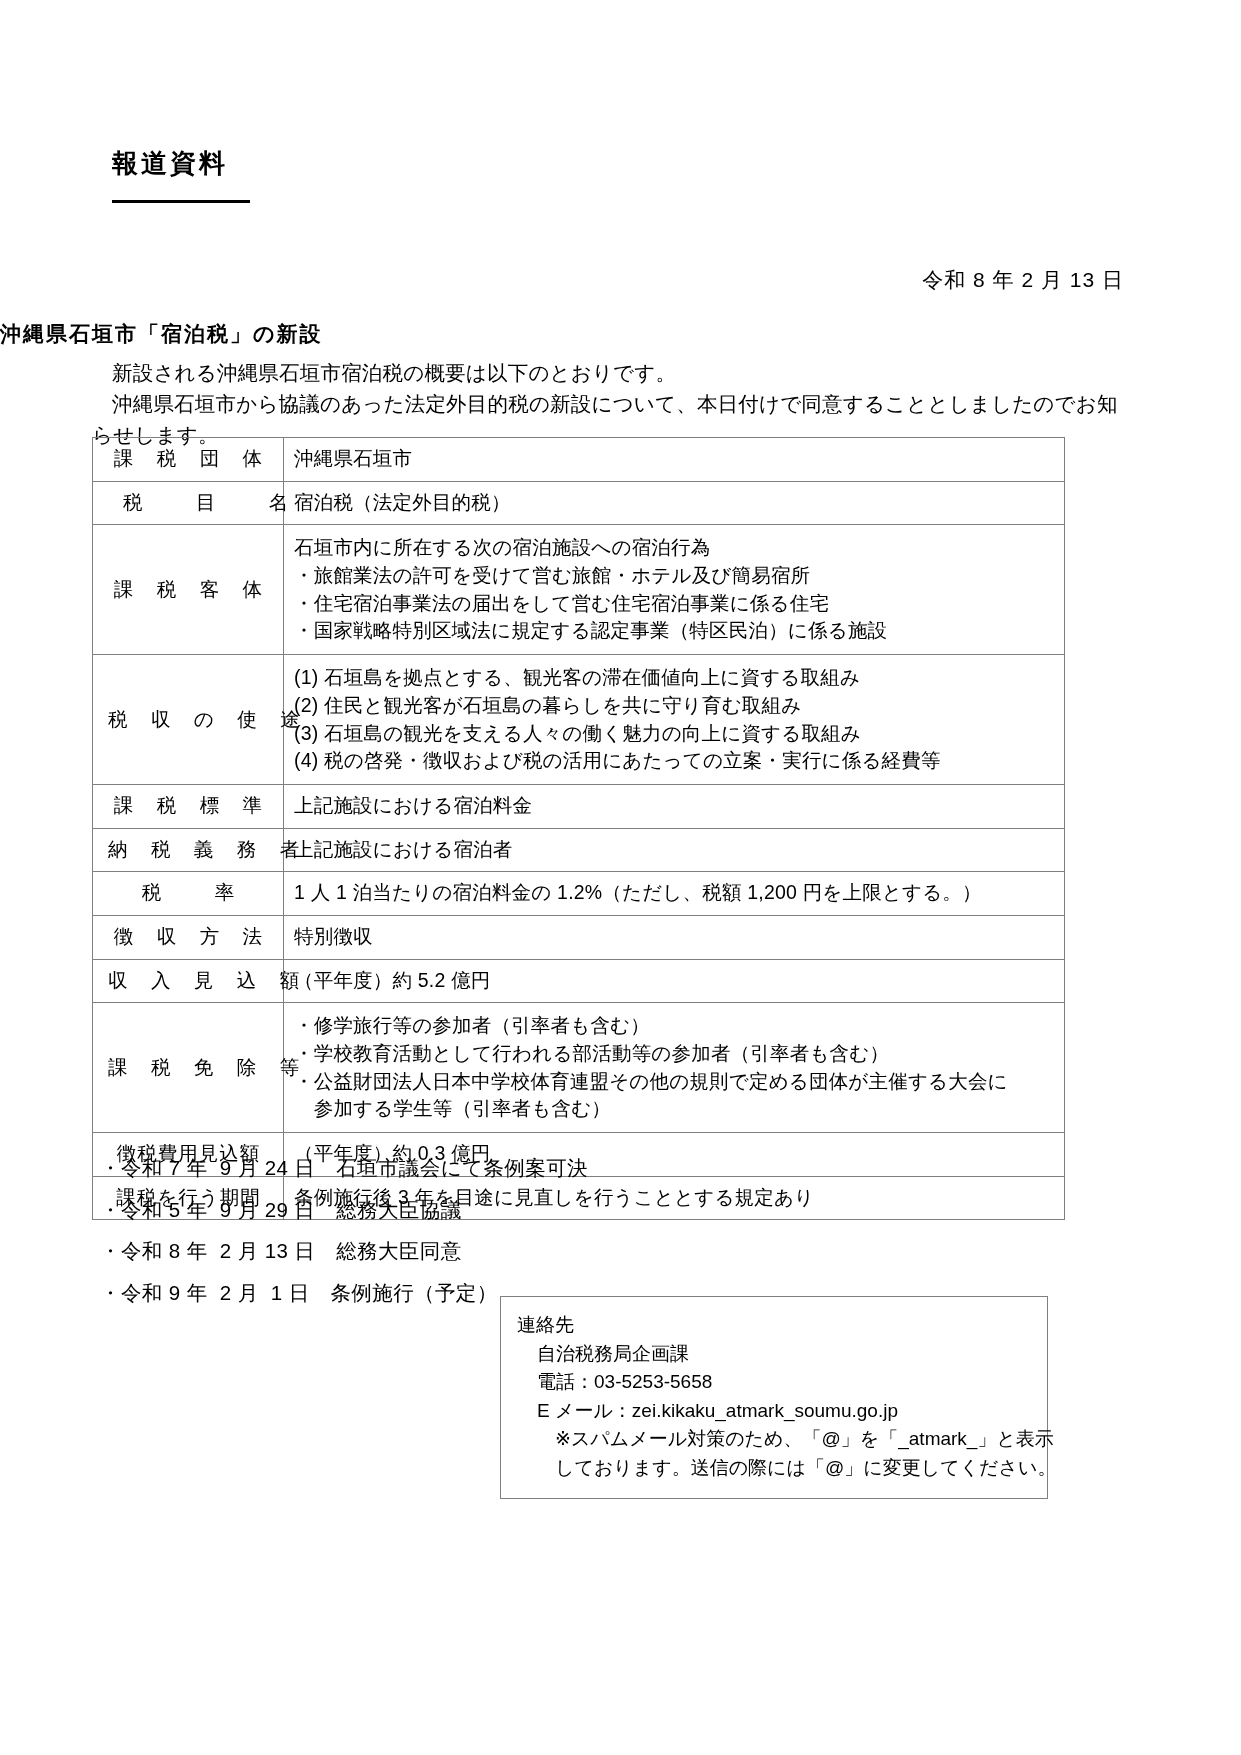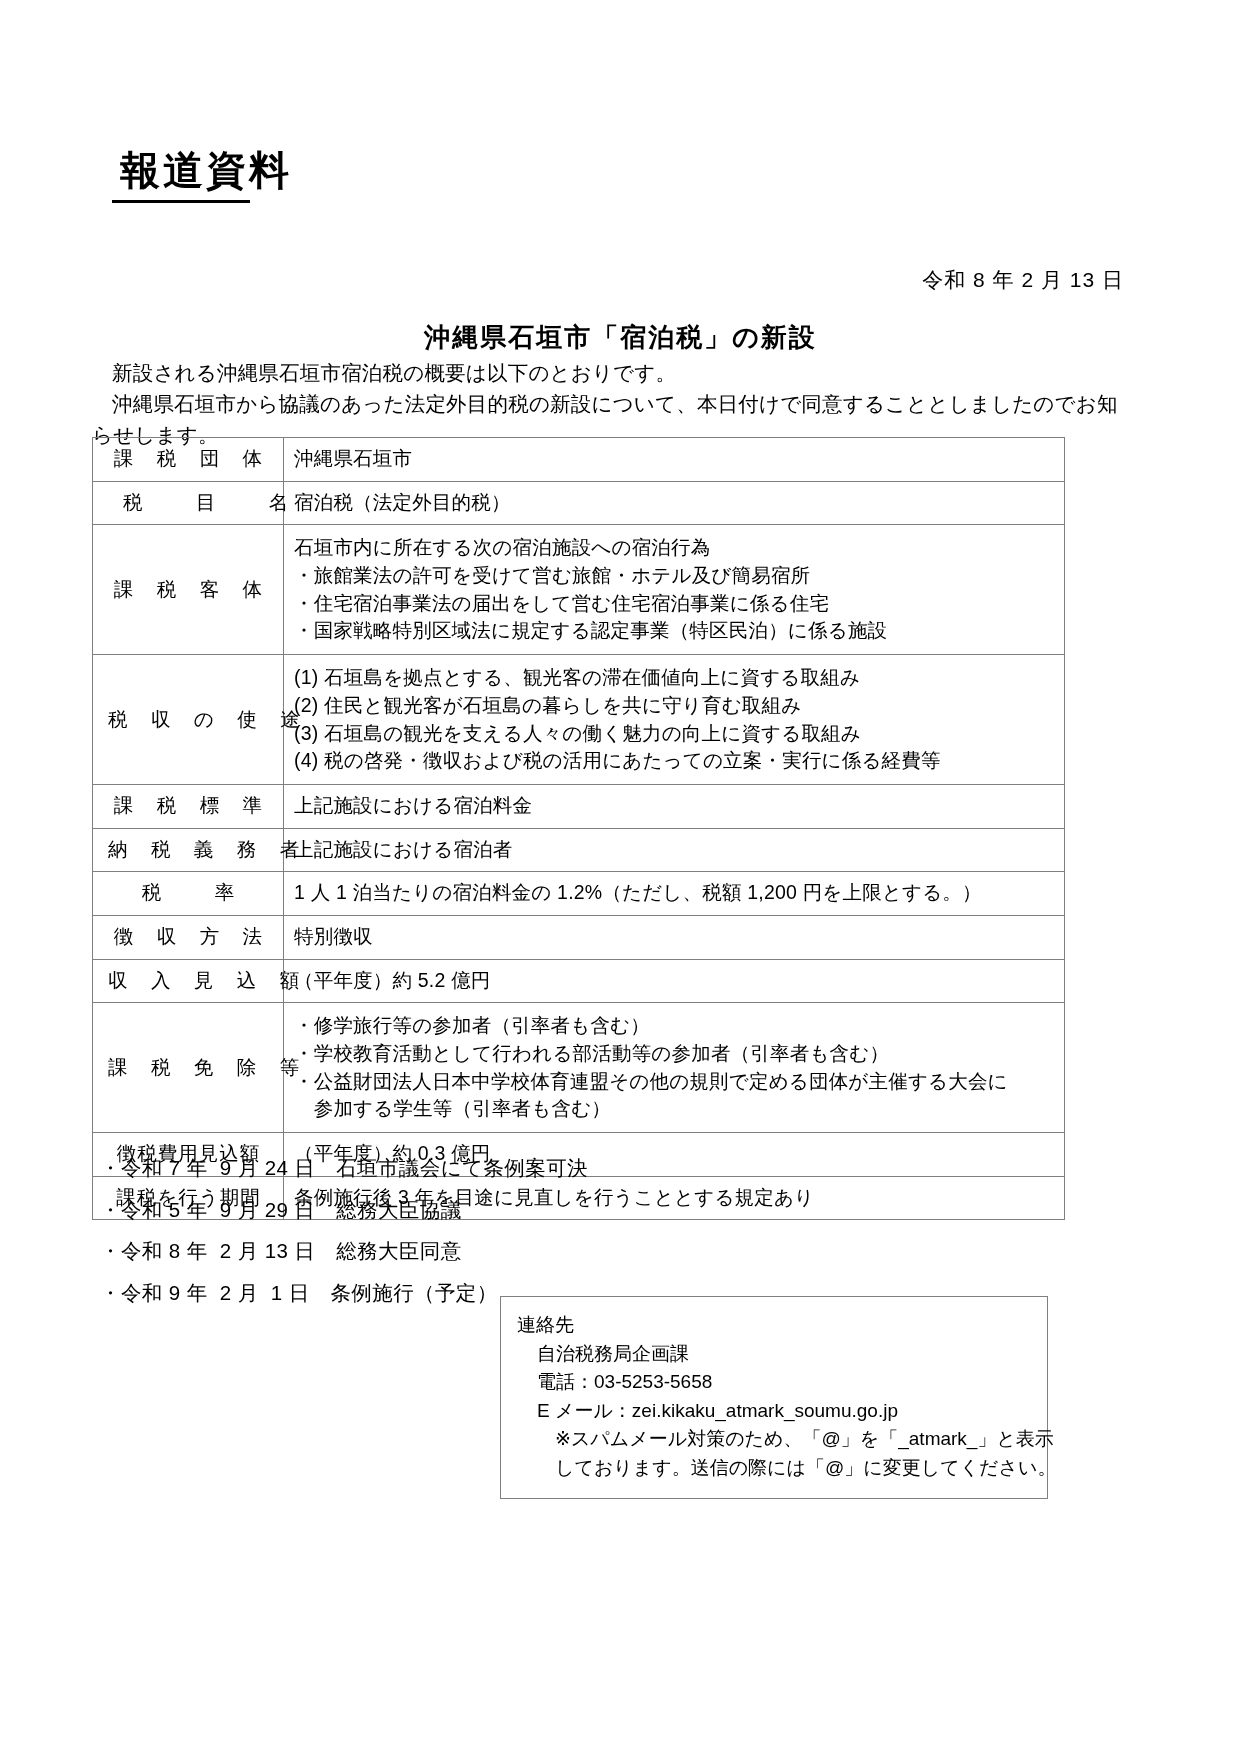--- a/index.html
+++ b/index.html
@@ -24,23 +24,23 @@
   
   .header {
     position: absolute;
     left: 112px;
     top: 128px;
     width: 1012px;
     height: 130px;
   }
   .doc-kind {
     position: absolute;
-    left: 8px;
+    left: 0;
     top: 22px;
-    font-size: 40px;
+    font-size: 26px;
     font-weight: bold;
     letter-spacing: 3px;
     line-height: 1;
     white-space: nowrap;
   }
   .doc-kind-rule {
     position: absolute;
     left: 0;
     top: 72px;
     width: 138px;
@@ -144,22 +144,22 @@
     top: 266px;
     font-size: 21px;
     letter-spacing: 1px;
     white-space: nowrap;
   }
   .doc-title {
     position: absolute;
     left: 0;
     right: 0;
     top: 320px;
-    text-align: center;
-    font-size: 26px;
+    text-align: left;
+    font-size: 21px;
     font-weight: bold;
     letter-spacing: 2px;
     white-space: nowrap;
   }
 
   
   .lead {
     position: absolute;
     left: 92px;
     top: 358px;

